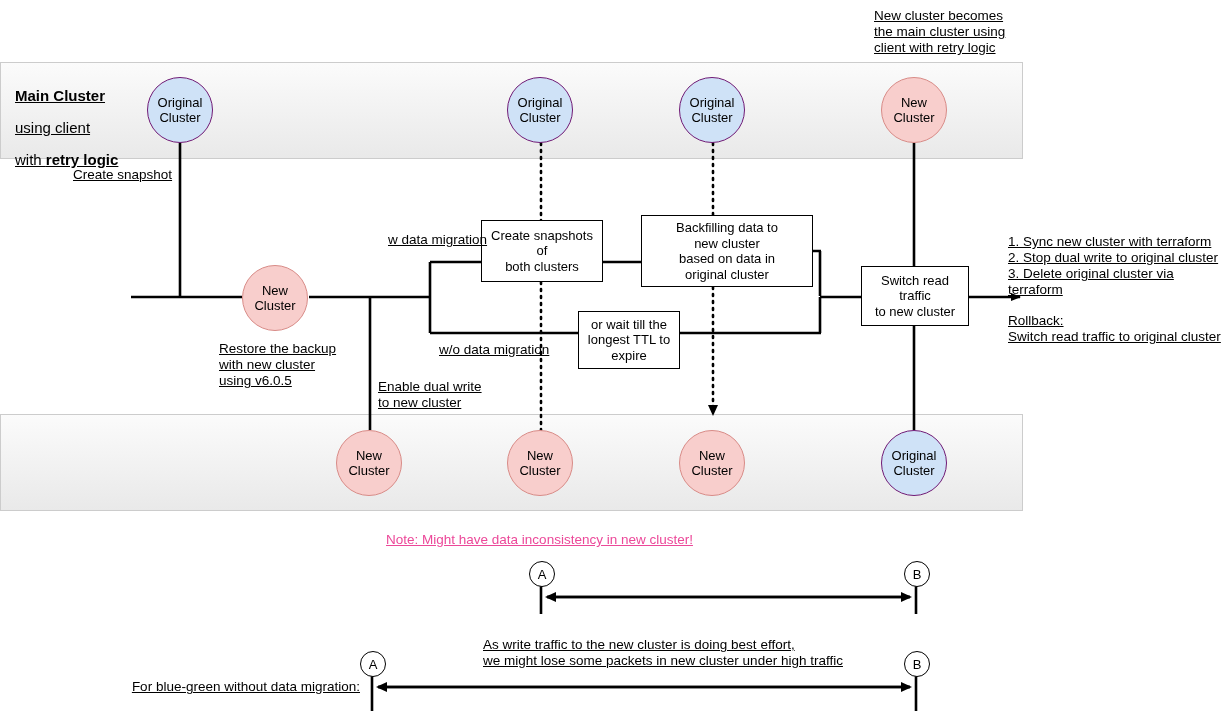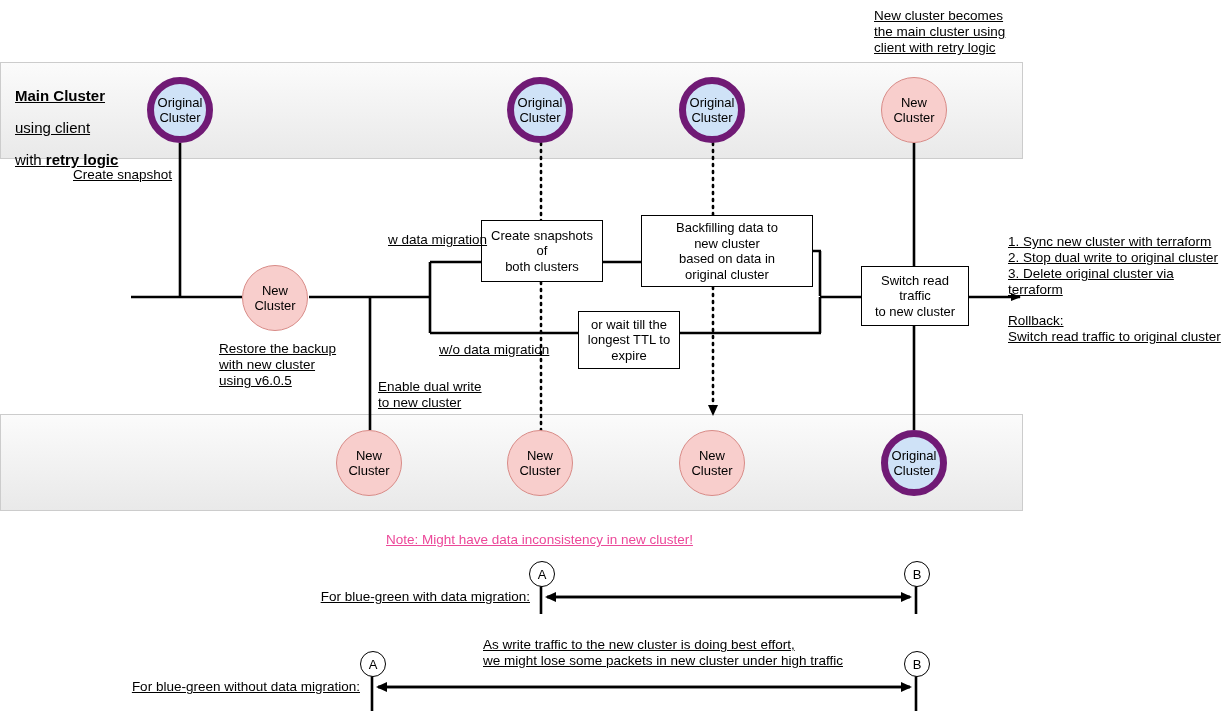--- a/index.html
+++ b/index.html
@@ -50,21 +50,21 @@
     flex-direction: column;
     align-items: center;
     justify-content: center;
     font-size: 13px;
     line-height: 15px;
     text-align: center;
     z-index: 6;
   }
   .cluster-node.blue {
     background: #cfe2f7;
-    border: 7px solid #701a75;
+    border: 1px solid #701a75;
   }
   .cluster-node.red {
     background: #f8cecc;
     border: 1px solid #d88b87;
   }
   .cluster-node span { display: block; white-space: nowrap; }
 
   
   .pbox {
     position: absolute;
@@ -270,21 +270,20 @@
 3. Delete original cluster via terraform</div>
 
   <div class="txt" style="left:1008px; top:313px;">Rollback:
 Switch read traffic to original cluster</div>
 
   <div class="txt red c" style="left:303px; top:532px; width:473px;">Note: Might have data inconsistency in new cluster!</div>
 
   <div class="txt" style="left:483px; top:637px;">As write traffic to the new cluster is doing best effort,
 we might lose some packets in new cluster under high traffic</div>
 
-  <div class="txt r" style="left:140px; top:589px; width:390px;">For blue-green with data migration:</div>
   <div class="marker" style="left:529px; top:561px;">
       <span>A</span>
     </div>
   <div class="marker" style="left:904px; top:561px;">
       <span>B</span>
     </div>
 
   <div class="txt r" style="left:0px; top:679px; width:360px;">For blue-green without data migration:</div>
   <div class="marker" style="left:360px; top:651px;">
       <span>A</span>

